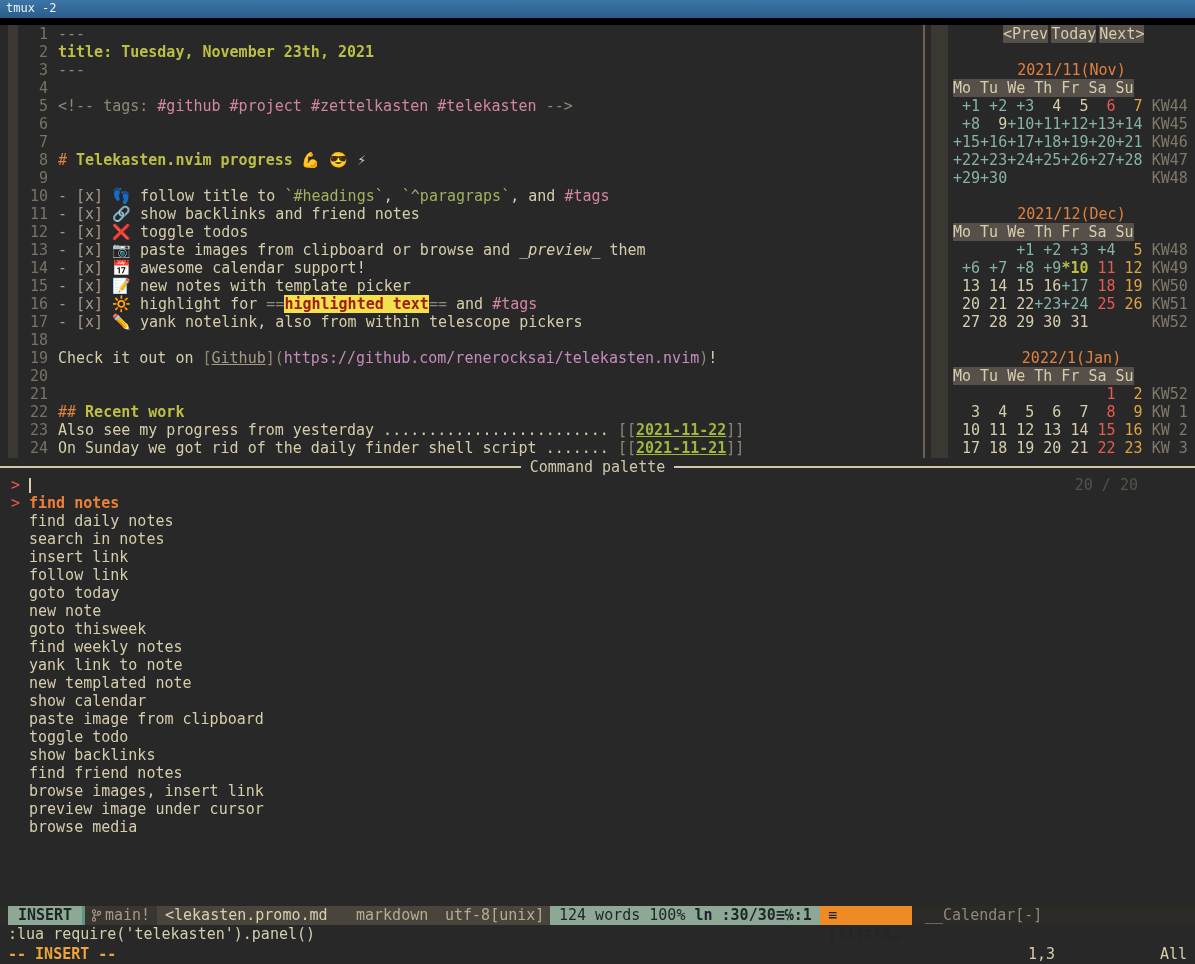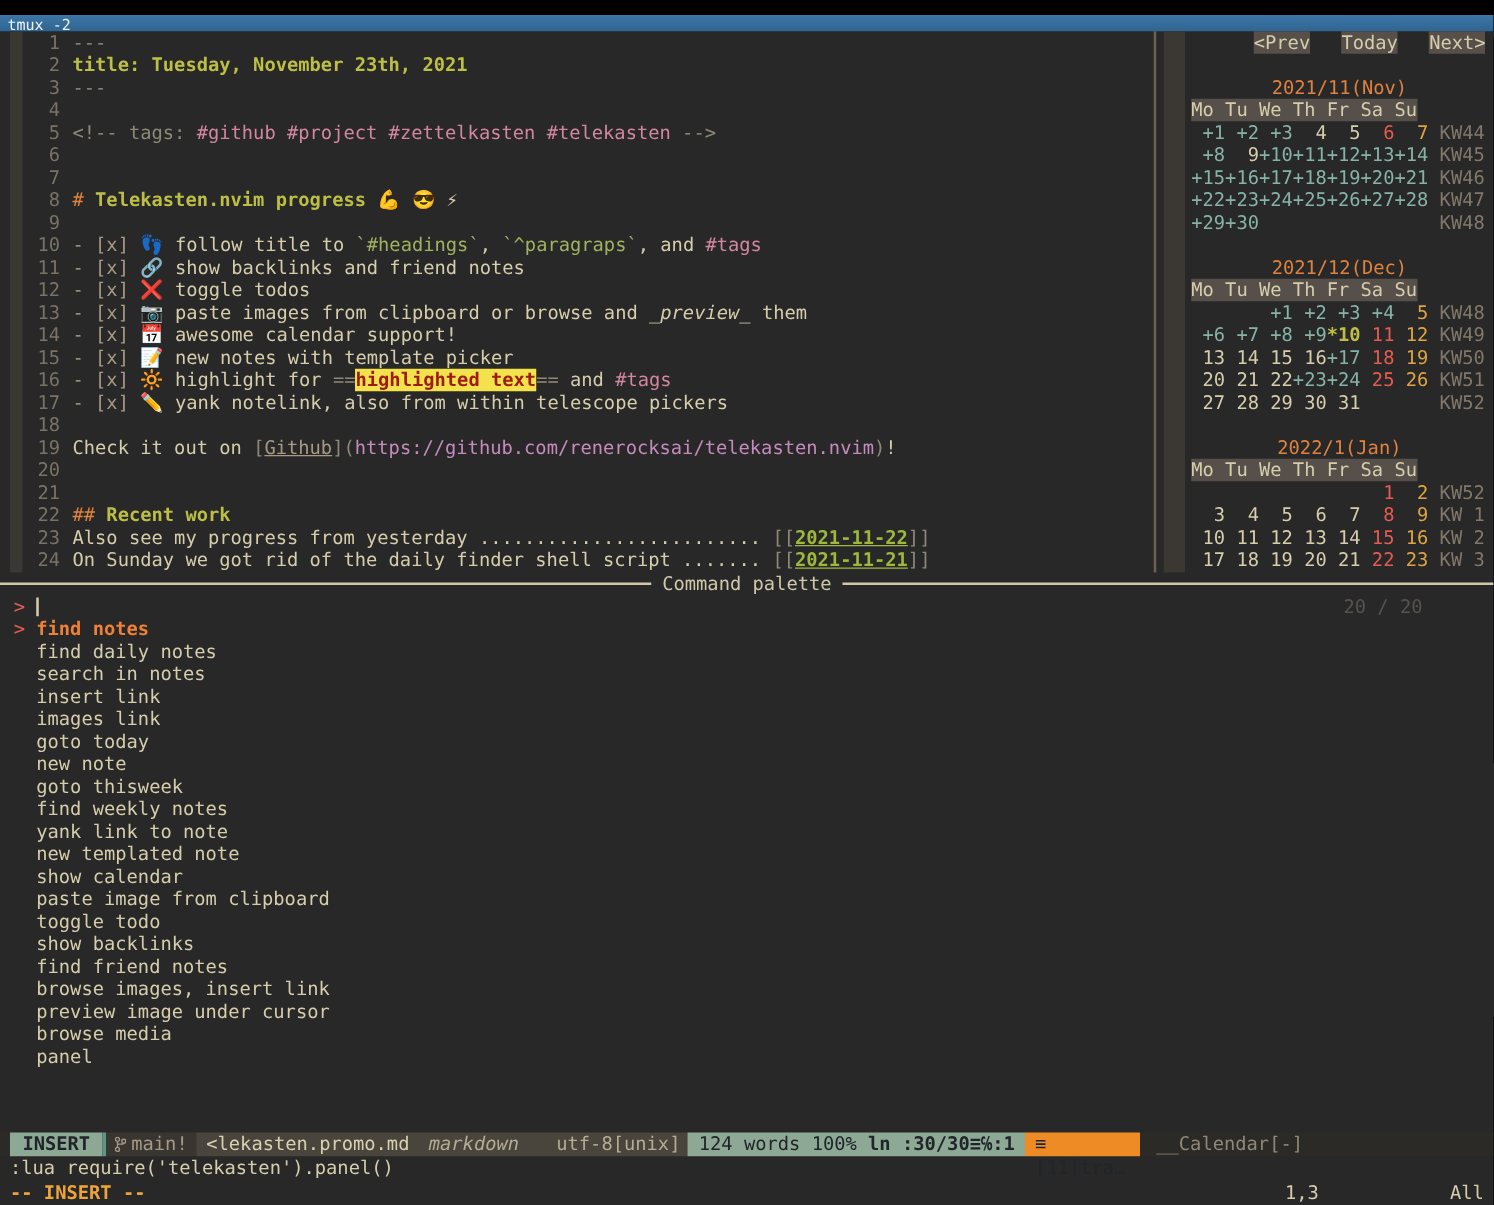--- a/index.html
+++ b/index.html
@@ -1,21 +1,21 @@
 <!DOCTYPE html>
 <html><head>
 <meta charset="utf-8">
 <style>
   html,body{margin:0;padding:0;background:#000;}
   #screen{position:relative;width:1195px;height:964px;background:#000;overflow:hidden;
           font-family:"DejaVu Sans Mono",monospace;font-size:15px;line-height:18px;color:#d6cdab;}
   
   .titlebar{position:absolute;top:0;left:0;width:100%;height:18px;
             background:linear-gradient(#3c76a6,#2a5e8a);border-top:1px solid #123least;box-sizing:border-box;
-            color:#eef3f6;font-size:12px;line-height:17px;padding-left:6px;margin-top:12px;}
+            color:#eef3f6;font-size:12px;line-height:17px;padding-left:6px;}
   
   .term{position:absolute;top:25px;left:0;width:1195px;height:939px;background:#282828;}
   .abs{position:absolute;}
   
   .gutter-left{left:8px;top:0;width:10px;height:433px;background:#3b3733;}
   .vline{left:923px;top:0;width:2px;height:433px;background:#6b6052;}
   .gutter-right{left:931px;top:0;width:17px;height:433px;background:#3b3733;}
   
   .editor{left:18px;top:0;width:902px;height:432px;}
   .eline{height:18px;display:flex;white-space:pre;}
@@ -30,21 +30,21 @@
   .tk-code{color:#9fb25f;}
   .tk-ital{color:#d6cdab;font-style:italic;}
   .tk-hl{background:#f3e24b;color:#9d1b10;font-weight:bold;}
   .tk-gh{color:#a89984;text-decoration:underline;}
   .tk-url{color:#c68bbc;}
   .tk-link{color:#9eb83b;font-weight:bold;text-decoration:underline;}
   .tk-emoji{color:#d6cdab;}
   
   .calendar{left:953px;top:0;width:237px;}
   .cal-row,.cal-blank,.cal-title,.cal-header,.cal-buttons{height:18px;white-space:pre;}
-  .cal-buttons{padding-left:50px;display:flex;gap:25px;box-sizing:border-box;}
+  .cal-buttons{padding-left:50px;display:flex;gap:3px;box-sizing:border-box;}
   .cal-btn{background:#57504a;color:#d6cdab;}
   .cal-title{text-align:center;color:#e0823e;}
   .cal-header span{background:#57504a;color:#d6cdab;}
   .tk-teal{color:#86b3a7;text-align:center;}
   .tk-cream{color:#d6cdab;}
   .tk-sat{color:#e65b50;}
   .tk-sun{color:#dfa440;}
   .tk-today{color:#bdbf45;font-weight:bold;}
   .tk-kw{color:#82786a;}
   .tk-pad{color:#282828;}
@@ -61,21 +61,21 @@
   .pal-items{left:0;top:487px;width:1016px;}
   .pal-item{height:18px;padding-left:29px;color:#d6cdab;}
   
   .statusbar{left:0;top:881px;width:1195px;height:19px;line-height:19px;background:#2c2a27;}
   .sb{position:absolute;top:0;height:19px;box-sizing:border-box;}
   .sb-mode{left:8px;width:74px;background:#8da995;color:#20252a;font-weight:bold;text-align:center;}
   .sb-div{left:82px;width:3px;background:#5f9488;}
   .sb-git{left:85px;width:72px;background:#393531;color:#a59a87;padding-left:7px;}
   .sb-info{left:157px;width:393px;background:#49443c;}
   .sb-file{position:absolute;left:8px;color:#d9d0b2;}
-  .sb-ft{position:absolute;left:186px;color:#b5ac94;font-style:italic;}
+  .sb-ft{position:absolute;left:199px;color:#b5ac94;}
   .sb-enc{position:absolute;left:288px;color:#b5ac94;}
   .sb-words{left:550px;width:270px;background:#8da995;color:#20252a;padding-left:9px;}
   .sb-words b{font-weight:bold;}
   .sb-buf{left:820px;width:92px;background:#ef8b25;color:#20252a;padding-left:8px;}
   .sb-cal{left:925px;color:#8f8878;}
   .branch-icon{display:inline-block;vertical-align:-2px;margin-right:4px;}
   
   .cmdline{left:8px;top:900px;color:#d6cdab;height:18px;}
   .modeline{left:0;top:920px;width:979px;height:18px;}
   .mode-text{position:absolute;left:8px;color:#efa43a;font-weight:bold;}
@@ -164,36 +164,35 @@
 
     <div class="abs sel-row">
       <span class="arrow">&gt;</span>
       <span class="sel-label">find notes</span>
     </div>
 
     <div class="abs pal-items" id="pal-items">
         <div class="pal-item">find daily notes</div>
         <div class="pal-item">search in notes</div>
         <div class="pal-item">insert link</div>
-        <div class="pal-item">images link</div>
+        <div class="pal-item">follow link</div>
         <div class="pal-item">goto today</div>
         <div class="pal-item">new note</div>
         <div class="pal-item">goto thisweek</div>
         <div class="pal-item">find weekly notes</div>
         <div class="pal-item">yank link to note</div>
         <div class="pal-item">new templated note</div>
         <div class="pal-item">show calendar</div>
         <div class="pal-item">paste image from clipboard</div>
         <div class="pal-item">toggle todo</div>
         <div class="pal-item">show backlinks</div>
         <div class="pal-item">find friend notes</div>
         <div class="pal-item">browse images, insert link</div>
         <div class="pal-item">preview image under cursor</div>
         <div class="pal-item">browse media</div>
-        <div class="pal-item">panel</div>
       </div>
 
     <div class="abs statusbar">
       <div class="sb sb-mode">INSERT</div>
       <div class="sb sb-div"></div>
       <div class="sb sb-git">
         <svg class="branch-icon" width="9" height="13" viewBox="0 0 9 13">
           <circle cx="2" cy="2.5" r="1.6" fill="none" stroke="#a59a87" stroke-width="1.1"></circle>
           <circle cx="2" cy="10.5" r="1.6" fill="none" stroke="#a59a87" stroke-width="1.1"></circle>
           <circle cx="7" cy="4" r="1.6" fill="none" stroke="#a59a87" stroke-width="1.1"></circle>

